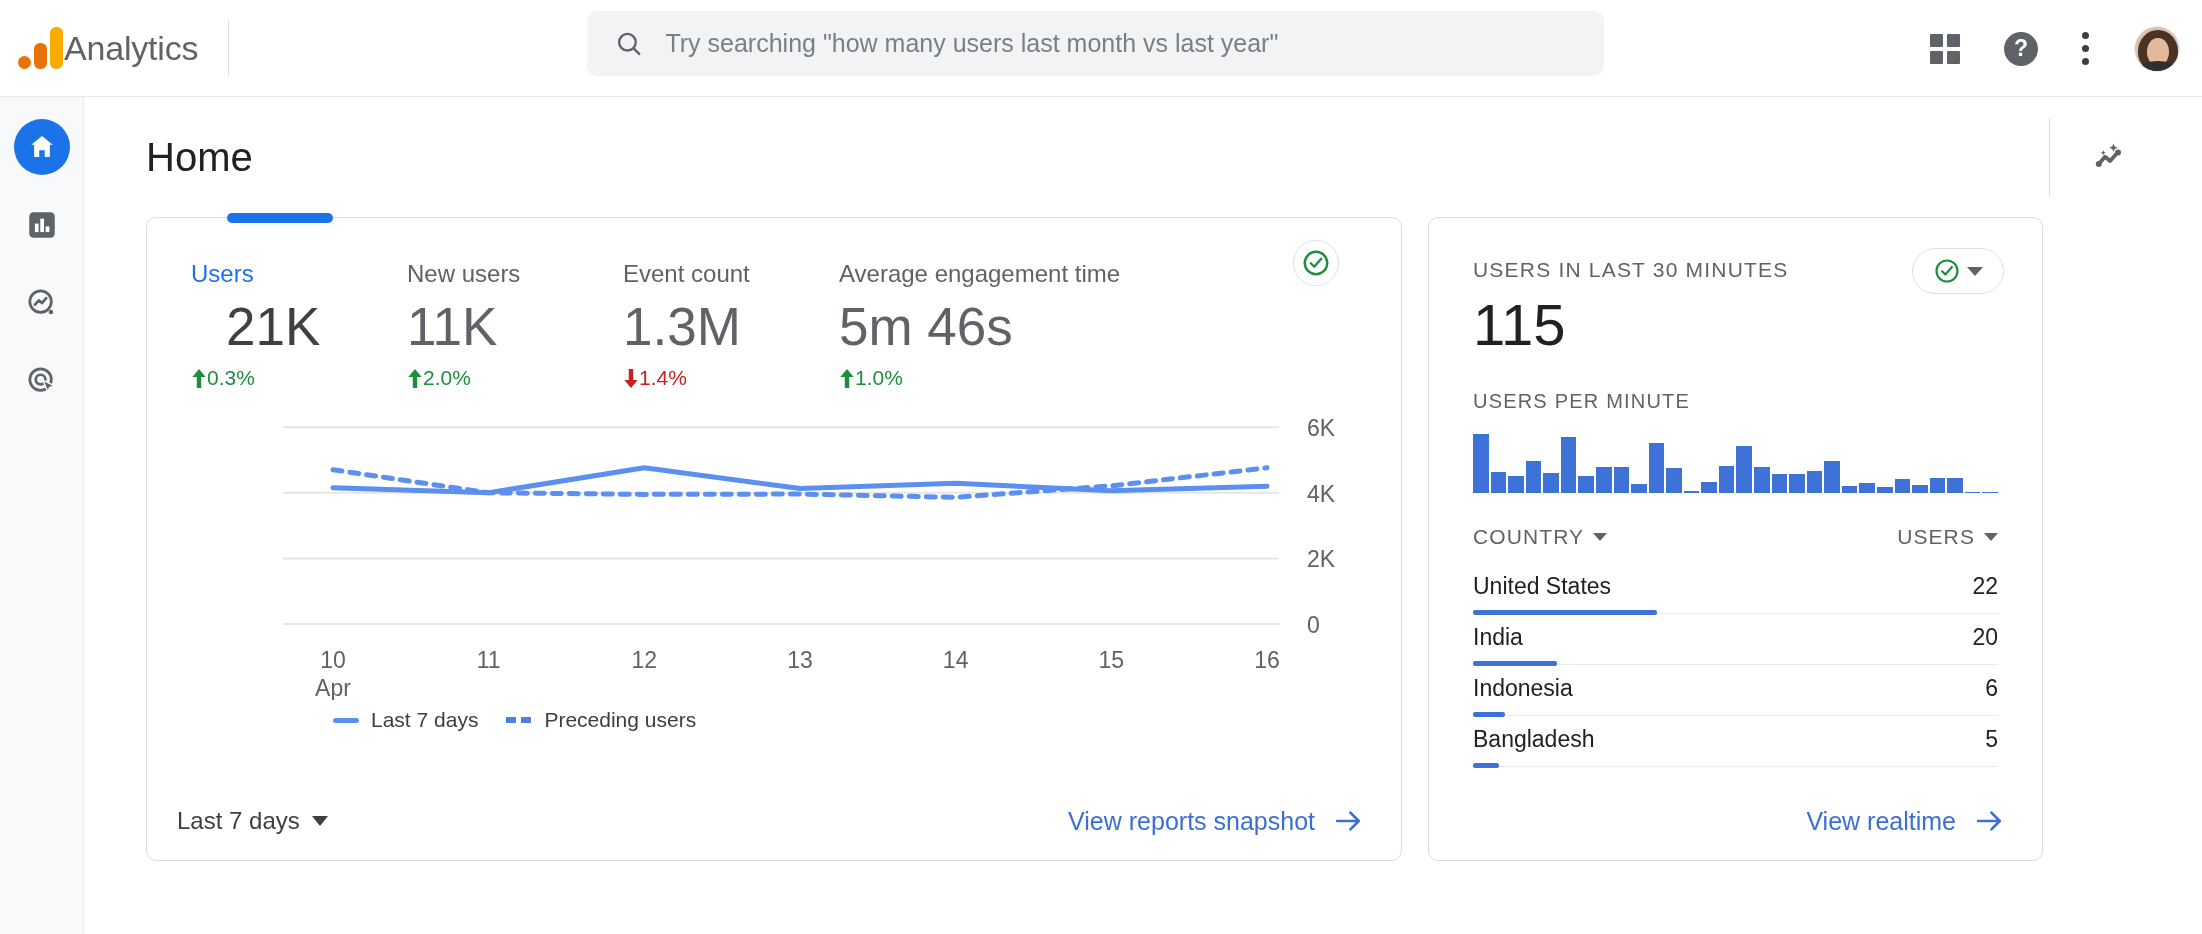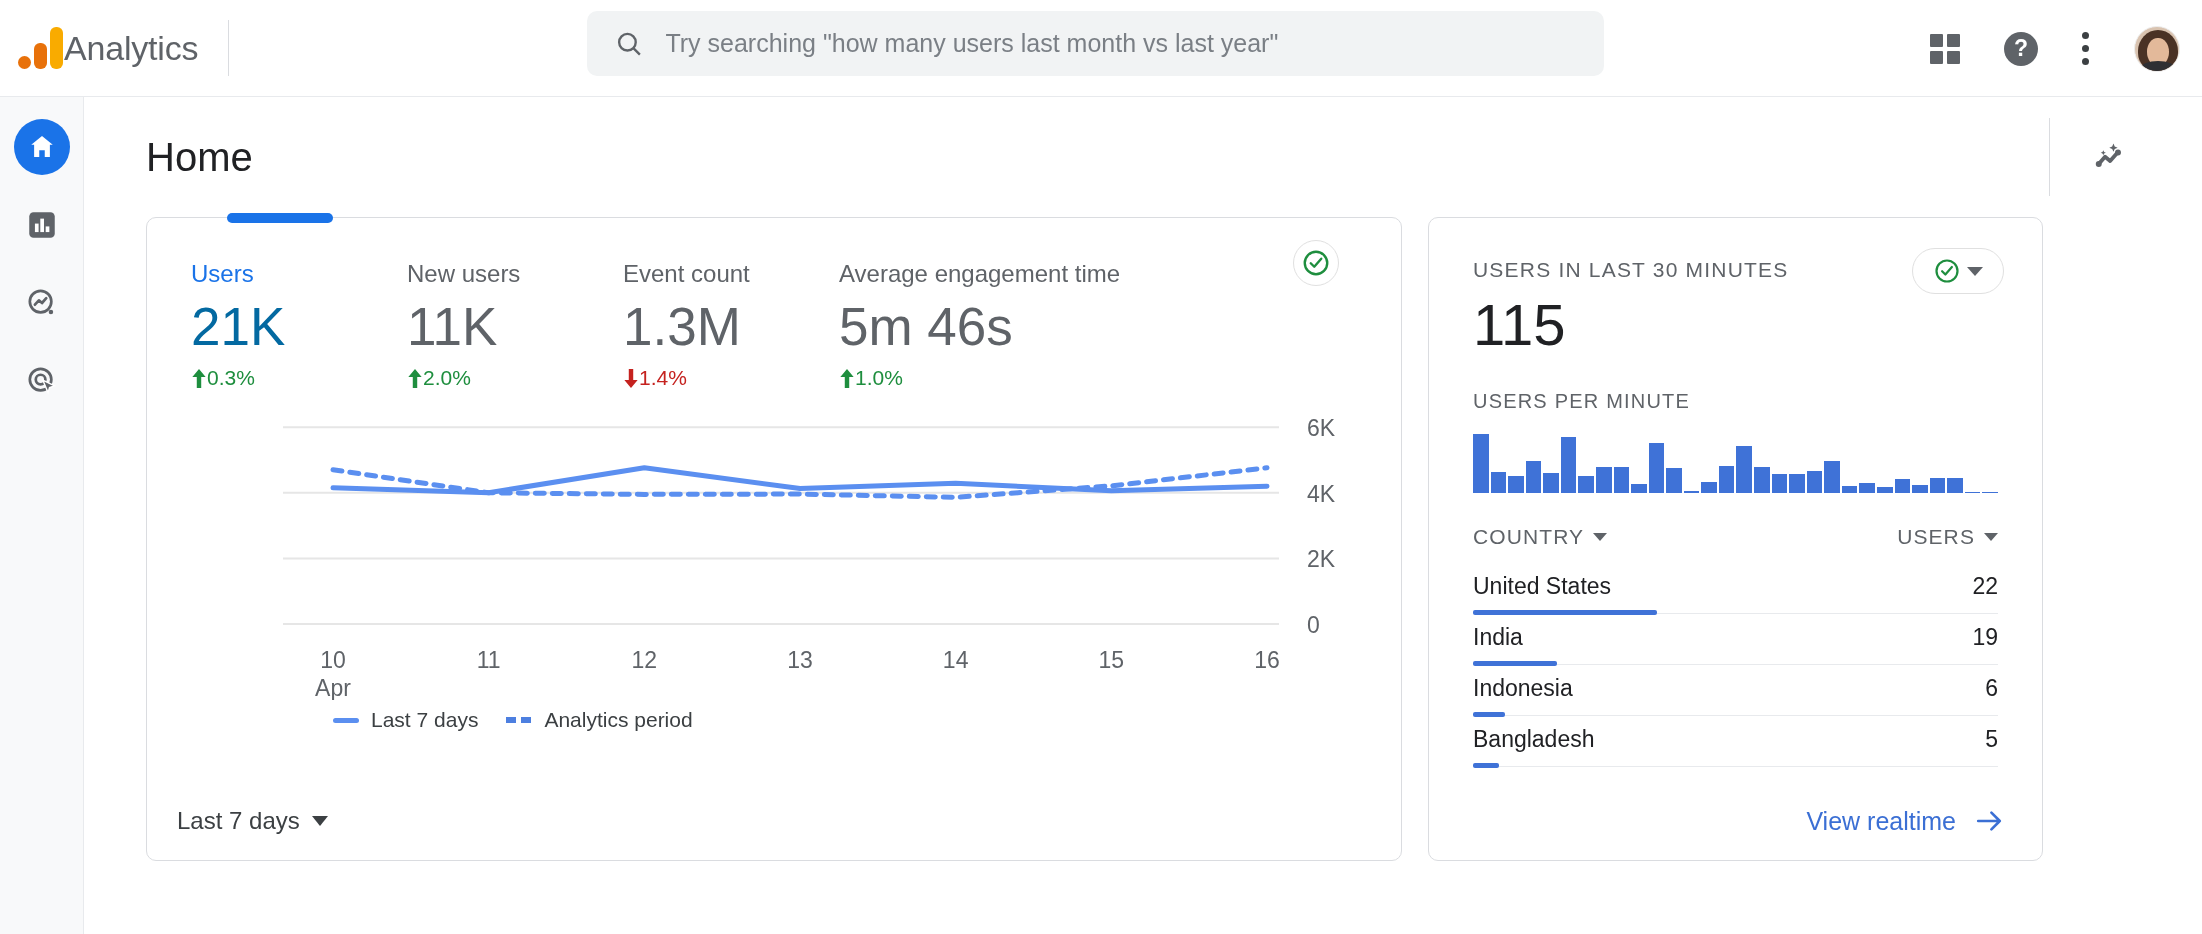--- a/index.html
+++ b/index.html
@@ -119,21 +119,21 @@
   .tab-indicator {
     position: absolute; left: 80px; top: -5px;
     width: 106px; height: 10px; border-radius: 6px; background: #1a73e8;
   }
 
   .metrics { display: flex; padding: 42px 0 0 44px; position: relative; }
   .metric { width: 216px; }
   .metric-label { font-size: 24px; color: #5f6368; margin-bottom: 12px; white-space: nowrap; }
   .metric.active .metric-label { color: #1a73e8; }
   .metric-value { font-size: 53px; color: #5f6368; line-height: 1.0; margin-bottom: 13px; white-space: nowrap; }
-  .metric.active .metric-value { color: #0369a1; }
+  .metric.active .metric-value { color: #404040; margin-left: 35px; }
   .metric-delta { font-size: 21px; display: flex; align-items: center; white-space: nowrap; }
   .metric-delta.up { color: #1e8e3e; }
   .metric-delta.down { color: #c5221f; }
   .metric.wide { width: 320px; }
   .check-badge {
     position: absolute; right: 62px; top: 22px;
     width: 46px; height: 46px; border-radius: 50%;
     border: 1px solid #e0e0e0; background: #fff;
     display: flex; align-items: center; justify-content: center; cursor: pointer;
   }
@@ -360,28 +360,34 @@
       <div class="legend">
         <div class="legend-item">
           <span class="leg-solid"></span>
           <span>Last 7 days</span>
         </div>
         <div class="legend-item">
           <span class="leg-dash">
               <i></i>
               <i></i>
             </span>
-          <span>Analytics period</span>
+          <span>Preceding users</span>
         </div>
       </div>
 
       <div class="card-foot">
         <div class="daterange">
           <span>Last 7 days</span>
           <span class="caret"></span>
+        </div>
+        <div class="link-btn">
+          <span>View reports snapshot</span>
+          <svg width="30" height="24" viewBox="0 0 24 20">
+            <path fill="none" stroke="#3b6fd4" stroke-width="2.2" stroke-linecap="round" stroke-linejoin="round" d="M3 10h18M14 3l7 7-7 7"></path>
+          </svg>
         </div>
       </div>
     </div>
 
     <div class="card card-right">
       <div class="rt-head">
         <div class="rt-label">USERS IN LAST 30 MINUTES</div>
         <div class="rt-value">115</div>
         <div class="rt-pill">
           <svg width="28" height="28" viewBox="0 0 24 24">
@@ -441,21 +447,21 @@
     <div class="trow">
       <div class="trow-top">
         <span class="tname">United States</span>
         <span class="tval">22</span>
       </div>
       <span class="tbar" style="width:35%"></span>
     </div>
     <div class="trow">
       <div class="trow-top">
         <span class="tname">India</span>
-        <span class="tval">19</span>
+        <span class="tval">20</span>
       </div>
       <span class="tbar" style="width:16%"></span>
     </div>
     <div class="trow">
       <div class="trow-top">
         <span class="tname">Indonesia</span>
         <span class="tval">6</span>
       </div>
       <span class="tbar" style="width:6%"></span>
     </div>

